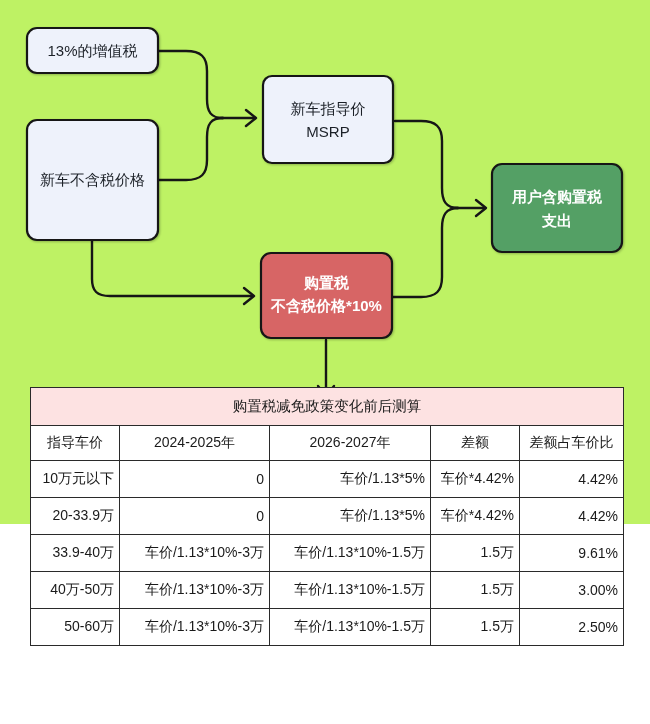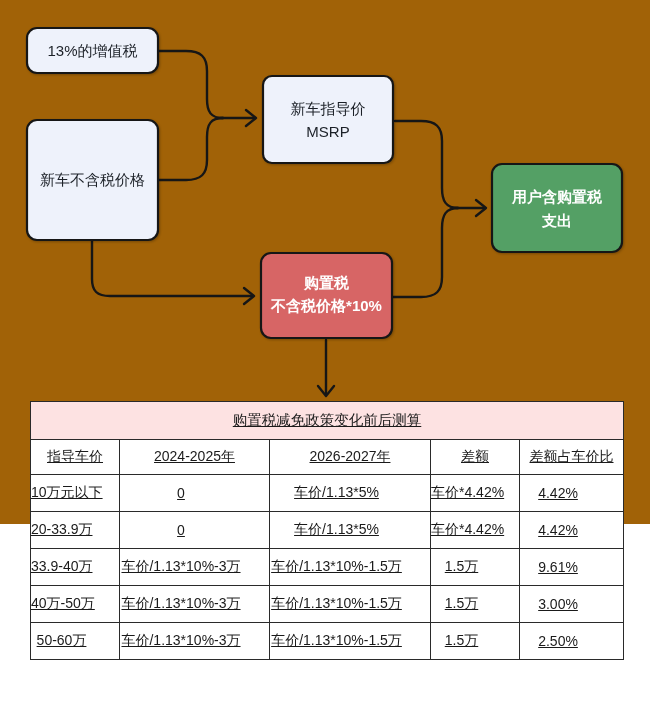--- a/index.html
+++ b/index.html
@@ -7,40 +7,40 @@
     --node-red:#d76565;
     --node-green:#54a065;
     --stroke:#161616;
     --table-border:#2a2a2a;
     --pink:#fde2e2;
     --ink:#1a1a1a;
   }
   *{margin:0;padding:0;box-sizing:border-box;}
   html,body{width:650px;height:724px;background:#ffffff;overflow:hidden;
     font-family:"Liberation Sans","DejaVu Sans",sans-serif;color:var(--ink);}
-  .stage{position:relative;width:650px;height:524px;background:#a16207;}
+  .stage{position:relative;width:650px;height:524px;background:#bef264;}
   .flow-svg{position:absolute;left:0;top:0;}
   .flow-box{stroke:var(--stroke);stroke-width:2.2;}
   .flow-box.light{fill:var(--node-light);}
   .flow-box.red{fill:var(--node-red);}
   .flow-box.green{fill:var(--node-green);}
   .flow-line{fill:none;stroke:var(--stroke);stroke-width:2.4;stroke-linecap:round;stroke-linejoin:round;}
   .node-label{font-size:15px;fill:#1b2027;text-anchor:middle;}
   .node-label.bold{font-weight:bold;fill:#ffffff;}
   .shadow{filter:drop-shadow(1.5px 1.5px 1px rgba(0,0,0,0.25));}
 
   table.calc{
-    position:absolute;left:30px;top:401px;width:593px;
+    position:absolute;left:30px;top:387px;width:593px;
     border-collapse:collapse;table-layout:fixed;
-    font-size:14px;color:var(--ink);text-decoration:underline;
+    font-size:14px;color:var(--ink);
   }
   table.calc th,table.calc td{border:1.6px solid var(--table-border);overflow:hidden;white-space:nowrap;}
   .title-cell{background:var(--pink);height:38px;text-align:center;font-weight:normal;font-size:14.5px;}
   .head-cell{height:35px;text-align:center;font-weight:normal;background:#fff;}
-  .data-cell{height:37px;text-align:center;padding-right:27px;background:#fff;}
+  .data-cell{height:37px;text-align:right;padding-right:5px;background:#fff;}
   col.c1{width:89px;} col.c2{width:150px;} col.c3{width:161px;} col.c4{width:89px;} col.c5{width:104px;}
 </style>
 </head>
 <body>
 
 <div class="stage">
 
   <svg class="flow-svg" width="650" height="402" viewBox="0 0 650 402">
 
     <g>

